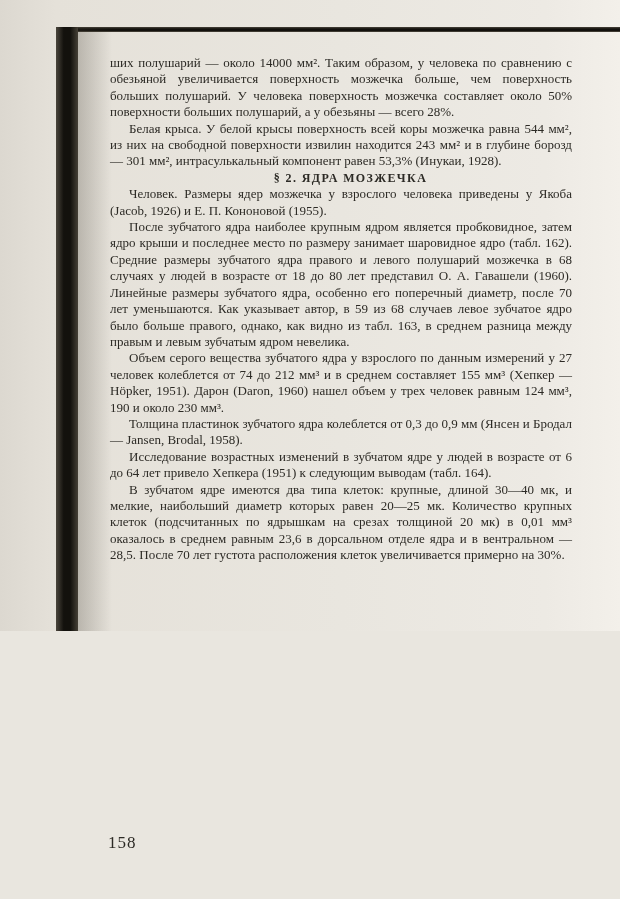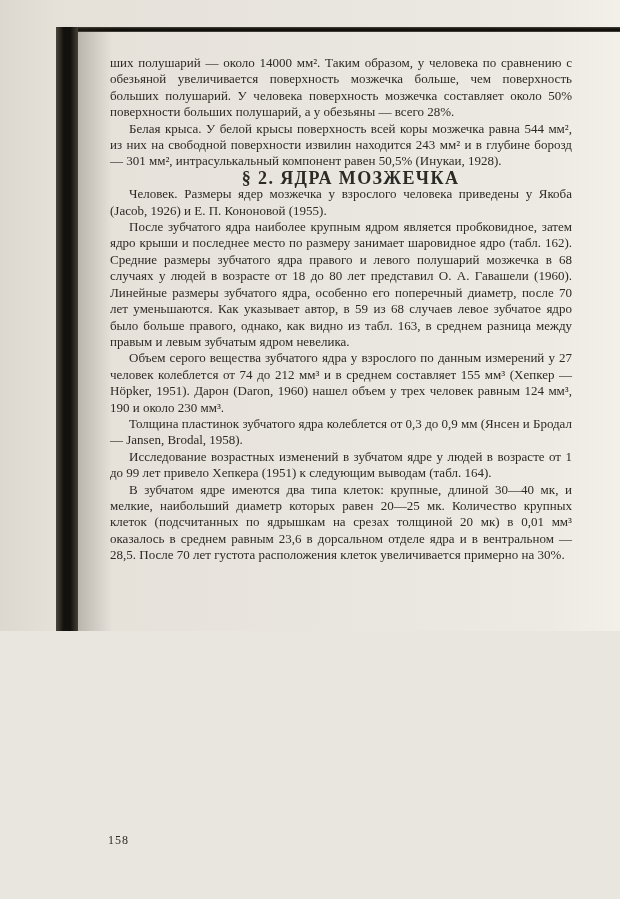--- a/index.html
+++ b/index.html
@@ -33,45 +33,45 @@
     position:absolute;left:110px;top:55px;width:462px;
     color:var(--ink);
     font-size:13px;line-height:16.4px;
     text-align:justify;
     hyphens:auto;
   }
   .text-block p{margin:0;text-indent:19px;}
   .text-block p.no-indent{text-indent:0;}
   .lead{font-weight:normal;}
   .section-heading{
-    text-align:center;font-weight:bold;font-size:18px;
+    text-align:center;font-weight:bold;font-size:12px;
     letter-spacing:1.4px;text-indent:0;
     margin:13px 0 12px 0;
   }
   .page-number{
     position:absolute;left:108px;top:833px;
-    color:var(--ink);font-size:12px;letter-spacing:1px;
+    color:var(--ink);font-size:17px;letter-spacing:1px;
   }
 </style>
 </head>
 <body>
 
 <div class="scan-page">
   <div class="edge-top"></div>
   <div class="edge-left"></div>
   <div class="gutter-shadow"></div>
 
   <div class="text-block">
 
     <p class="no-indent">
       <span>ших полушарий — около 14000 мм². Таким образом, у человека по сравнению с обезьяной увеличивается поверхность мозжечка больше, чем поверхность больших полушарий. У человека поверхность мозжечка составляет около 50% поверхности больших полушарий, а у обезьяны — всего 28%.</span>
     </p>
 
     <p>
-      <span class="lead">Белая крыса.</span><span> У белой крысы поверхность всей коры мозжечка равна 544 мм², из них на свободной поверхности извилин находится 243 мм² и в глубине борозд — 301 мм², интрасулькальный компонент равен 50,5% (Инукаи, 1928).</span>
+      <span class="lead">Белая крыса.</span><span> У белой крысы поверхность всей коры мозжечка равна 544 мм², из них на свободной поверхности извилин находится 243 мм² и в глубине борозд — 301 мм², интрасулькальный компонент равен 53,3% (Инукаи, 1928).</span>
     </p>
 
     <p class="section-heading">§ 2. ЯДРА МОЗЖЕЧКА</p>
 
     <p>
       <span class="lead">Человек.</span><span> Размеры ядер мозжечка у взрослого человека приведены у Якоба (Jacob, 1926) и Е. П. Кононовой (1955).</span>
     </p>
 
     <p>
       <span>После зубчатого ядра наиболее крупным ядром является пробковидное, затем ядро крыши и последнее место по размеру занимает шаровидное ядро (табл. 162). Средние размеры зубчатого ядра правого и левого полушарий мозжечка в 68 случаях у людей в возрасте от 18 до 80 лет представил О. А. Гавашели (1960). Линейные размеры зубчатого ядра, особенно его поперечный диаметр, после 70 лет уменьшаются. Как указывает автор, в 59 из 68 случаев левое зубчатое ядро было больше правого, однако, как видно из табл. 163, в среднем разница между правым и левым зубчатым ядром невелика.</span>
@@ -79,21 +79,21 @@
 
     <p>
       <span>Объем серого вещества зубчатого ядра у взрослого по данным измерений у 27 человек колеблется от 74 до 212 мм³ и в среднем составляет 155 мм³ (Хепкер — Höpker, 1951). Дарон (Daron, 1960) нашел объем у трех человек равным 124 мм³, 190 и около 230 мм³.</span>
     </p>
 
     <p>
       <span>Толщина пластинок зубчатого ядра колеблется от 0,3 до 0,9 мм (Янсен и Бродал — Jansen, Brodal, 1958).</span>
     </p>
 
     <p>
-      <span>Исследование возрастных изменений в зубчатом ядре у людей в возрасте от 1 до 99 лет привело Хепкера (1951) к следующим выводам (табл. 164).</span>
+      <span>Исследование возрастных изменений в зубчатом ядре у людей в возрасте от 6 до 64 лет привело Хепкера (1951) к следующим выводам (табл. 164).</span>
     </p>
 
 
 
     <p>
       <span>В зубчатом ядре имеются два типа клеток: крупные, длиной 30—40 мк, и мелкие, наибольший диаметр которых равен 20—25 мк. Количество крупных клеток (подсчитанных по ядрышкам на срезах толщиной 20 мк) в 0,01 мм³ оказалось в среднем равным 23,6 в дорсальном отделе ядра и в вентральном — 28,5. После 70 лет густота расположения клеток увеличивается примерно на 30%.</span>
     </p>
 
   </div>
 

